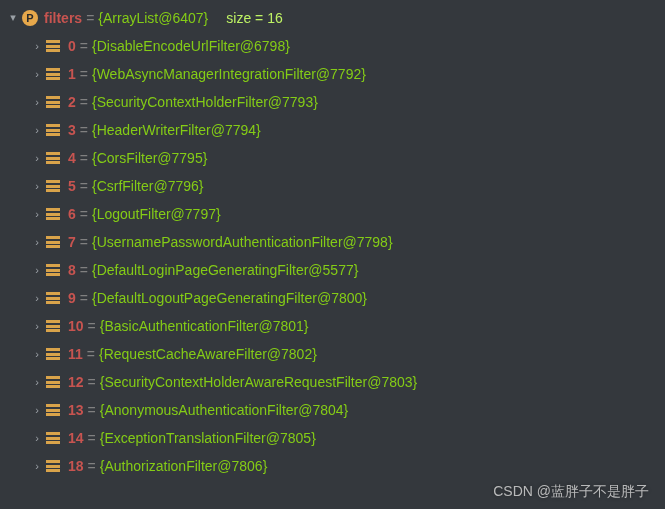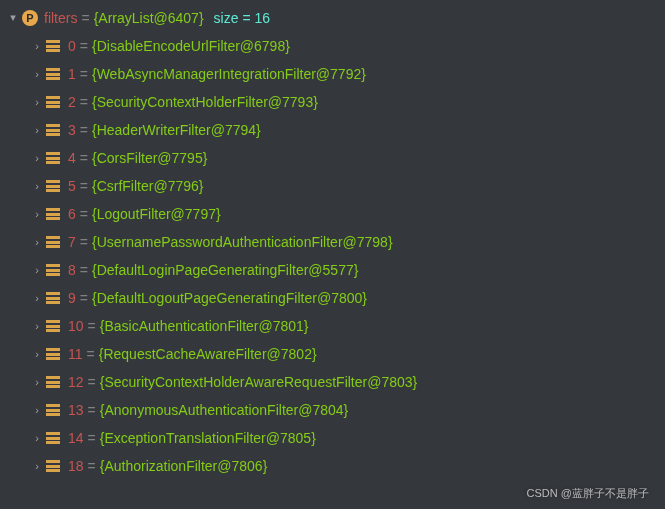--- a/index.html
+++ b/index.html
@@ -62,38 +62,39 @@
     margin-right: 8px;
     flex-shrink: 0;
   }
   .obj-icon span {
     display: block;
     height: 3px;
     background: #d9a34a;
   }
   .name-red {
     color: #c75450;
+    font-weight: bold;
   }
   .eq {
     color: #808080;
     margin: 0 4px;
   }
   .val {
     color: #84cc16;
   }
   .sizelab {
-    color: #5eead4;
-    margin-left: 10px;
+    color: #bef264;
+    margin-left: 18px;
   }
   .watermark {
     position: absolute;
     right: 16px;
     bottom: 8px;
     color: #d0d0d0;
-    font-size: 11px;
+    font-size: 14px;
     opacity: 0.85;
     pointer-events: none;
     text-shadow: 0 0 4px rgba(0,0,0,0.5);
   }
 </style>
 </head>
 <body>
 
 <div class="tree">
 

